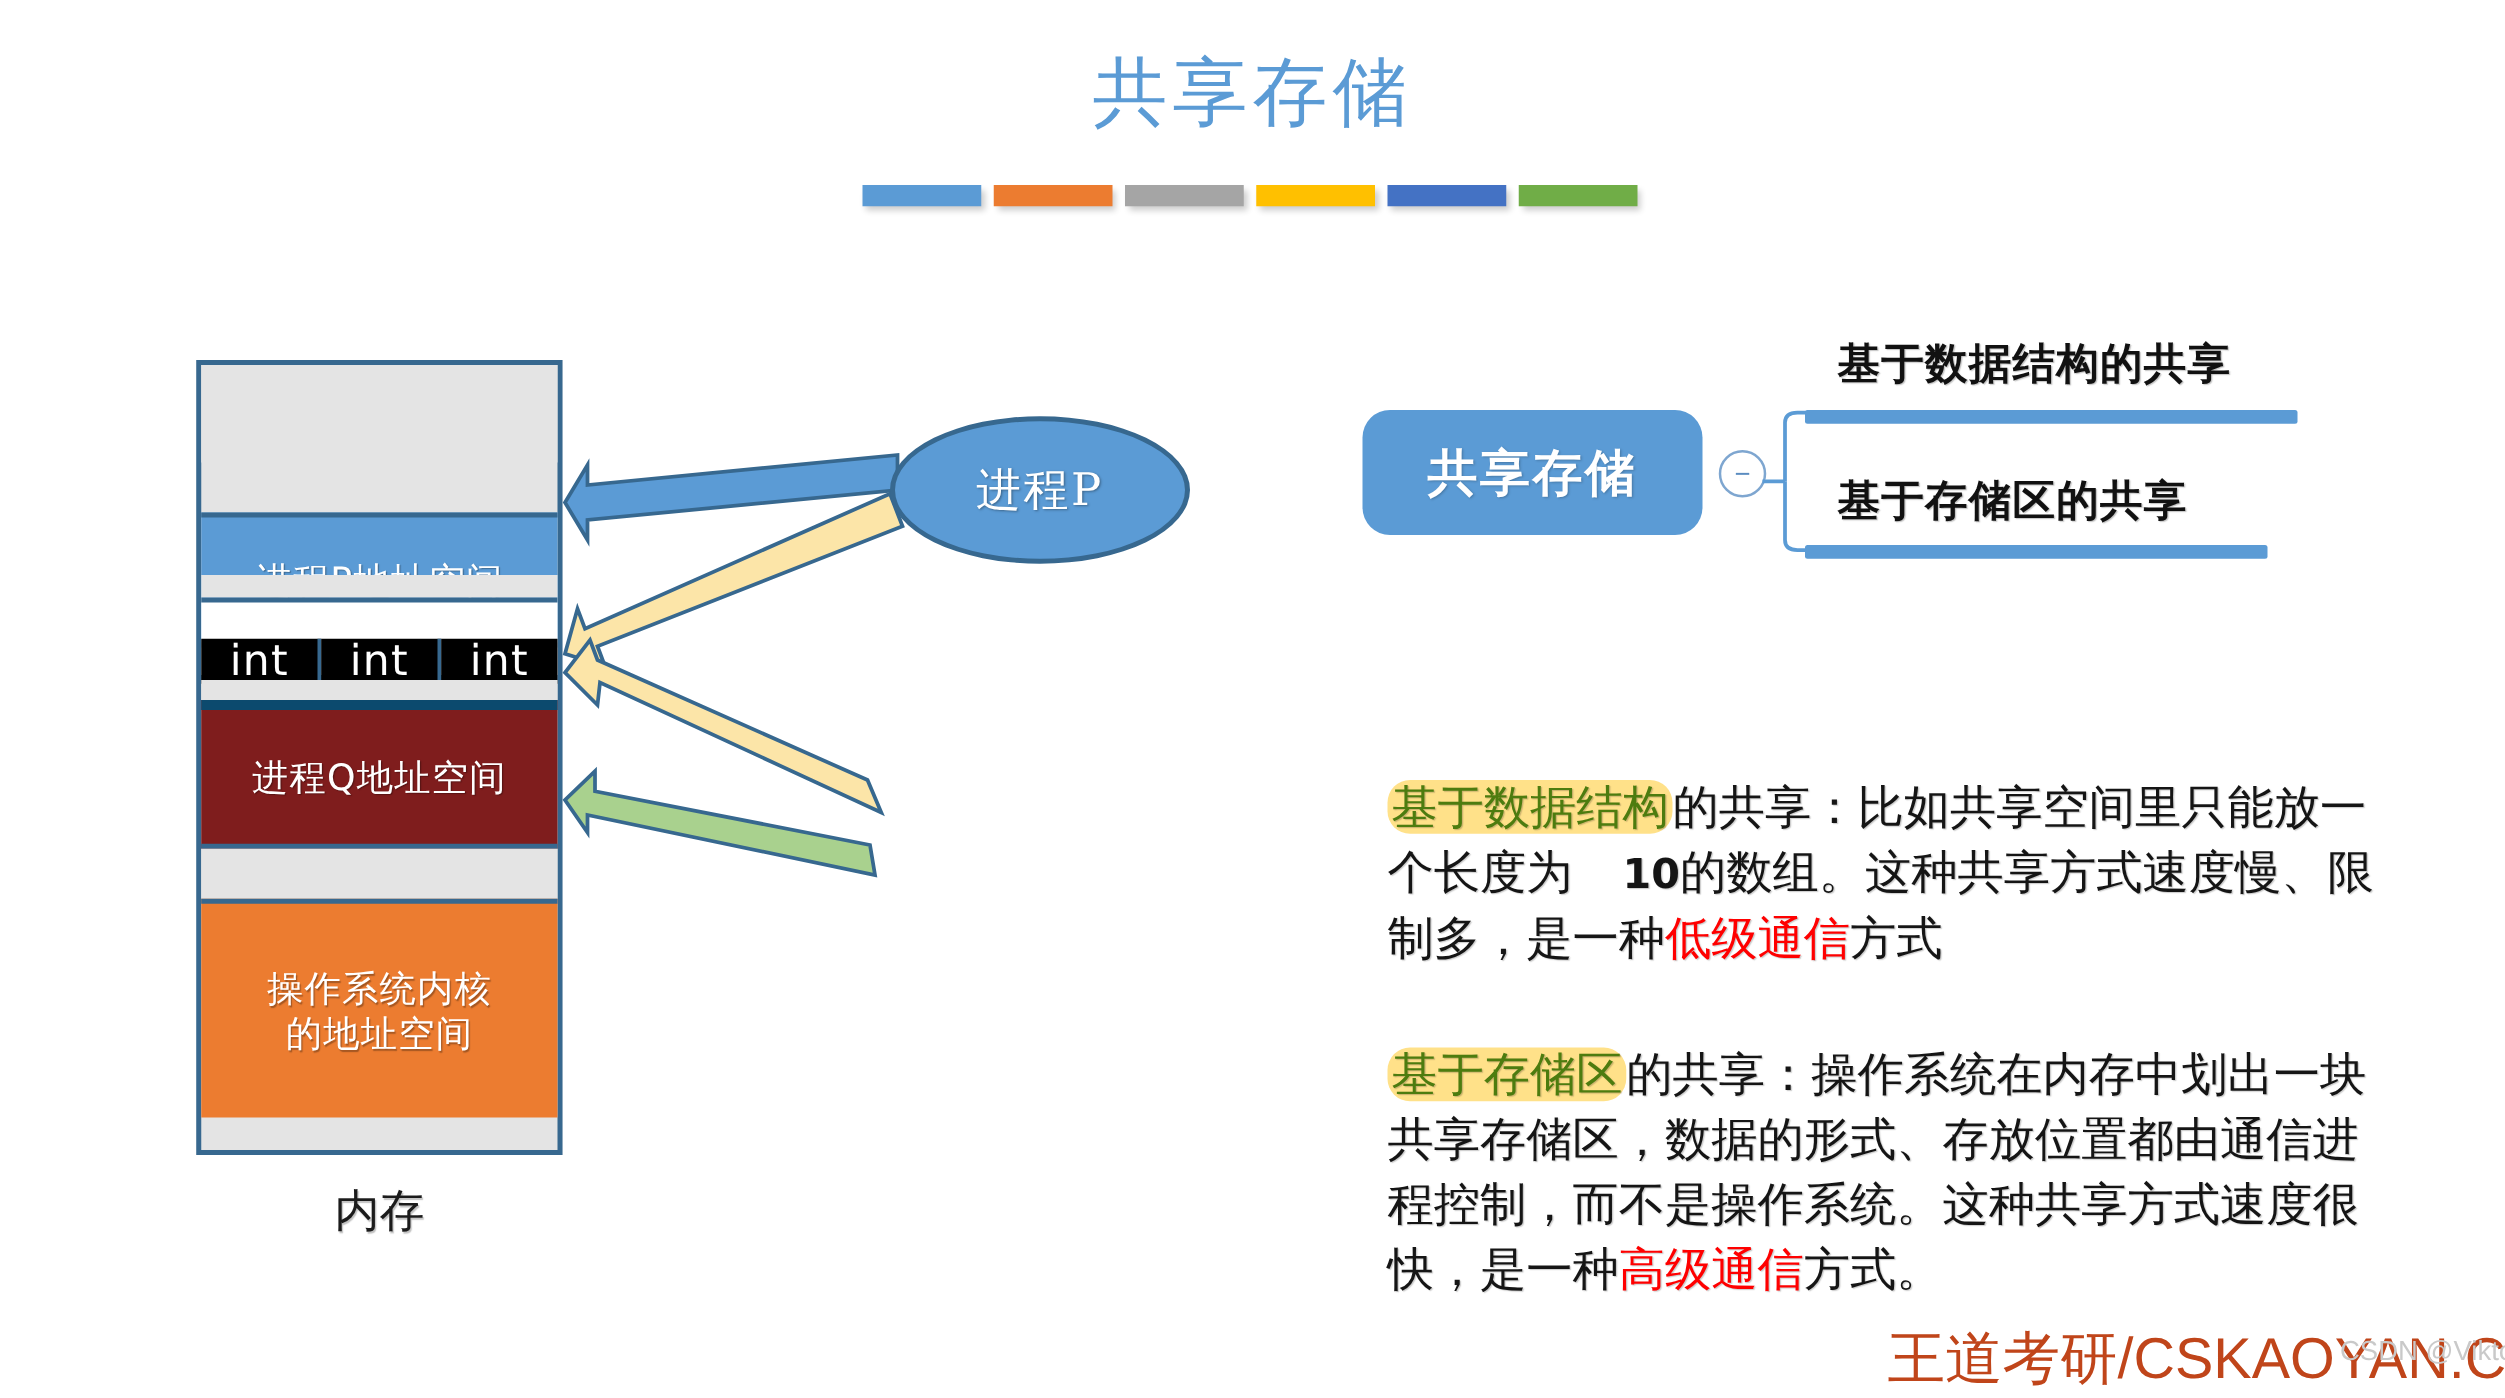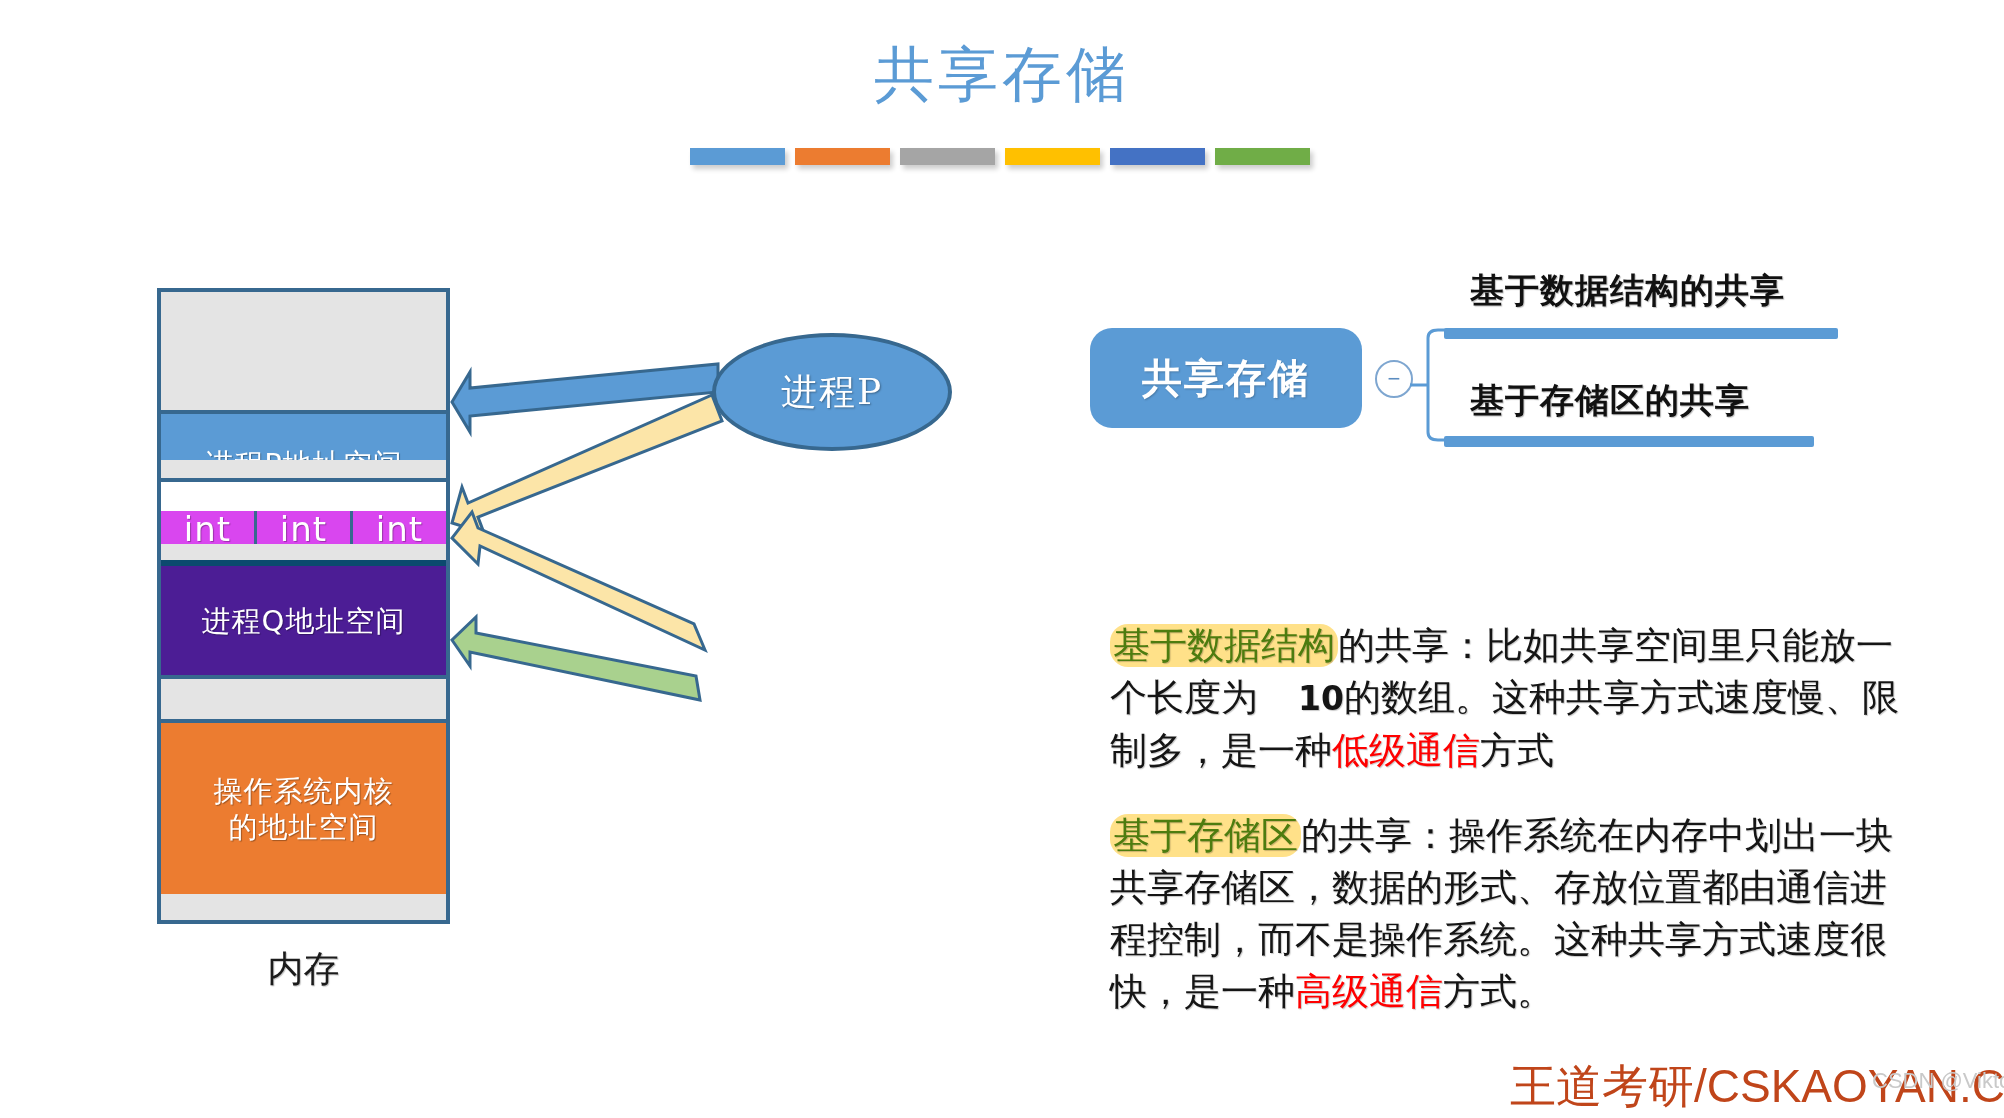--- a/index.html
+++ b/index.html
@@ -72,27 +72,27 @@
     font-size: 29px;
     line-height: 36px;
     letter-spacing: 1px;
     text-shadow: 1px 1px 1px rgba(0,0,0,0.32);
   }
   #seg-gray-top  { top: 0px;   height: 78px; background: #e4e4e4; }
   #seg-blue      { top: 78px;  height: 108px; background: #5b9bd5; border-top: 4px solid #37688f; border-bottom: 4px solid #37688f; margin-top: 40px; }
   #seg-gray-2    { top: 168px; height: 18px; background: #e4e4e4; }
   #seg-introw    { top: 186px; height: 66px; background: #ffffff; border-top: 4px solid #37688f; border-bottom: 4px solid #37688f; display: flex; }
   #seg-gray-3    { top: 252px; height: 16px; background: #e4e4e4; }
-  #seg-green     { top: 268px; height: 119px; background: #4c1d95; border-top: 6px solid #0c4a6e; border-bottom: 4px solid #37688f; }
+  #seg-green     { top: 268px; height: 119px; background: #7f1d1d; border-top: 8px solid #0c4a6e; border-bottom: 4px solid #37688f; }
   #seg-gray-4    { top: 387px; height: 40px; background: #e4e4e4; }
   #seg-orange    { top: 427px; height: 175px; background: #ec7c30; border-top: 4px solid #37688f; }
 
   .int-cell {
     flex: 1 1 0;
-    background: #d946ef;
+    background: #000000;
     border-right: 3px solid #37688f;
     display: flex;
     align-items: center;
     justify-content: center;
     color: #ffffff;
     font-family: "DejaVu Sans", "Liberation Sans", sans-serif;
     font-size: 34px;
     text-shadow: 1px 1px 1px rgba(0,0,0,0.30);
     margin-top: 36px;
   }
@@ -197,21 +197,21 @@
     left: 1110px;
     width: 790px;
     font-family: "DejaVu Serif", "Liberation Serif", serif;
     font-size: 37px;
     line-height: 52px;
     color: #151515;
     letter-spacing: 0px;
     text-shadow: 1px 1px 1px rgba(0,0,0,0.22);
   }
   #para-1 { top: 620px; }
-  #para-2 { top: 810px; }
+  #para-2 { top: 834px; }
   .hl {
     background: #ffe189;
     color: #4d7c0f;
     border-radius: 18px;
     padding: 0 3px;
   }
   .red { color: #ff0000; }
   .bold-num { font-family: "DejaVu Sans", "Liberation Sans", sans-serif; font-weight: bold; font-size: 33px; margin-left: 40px; }
 
   

